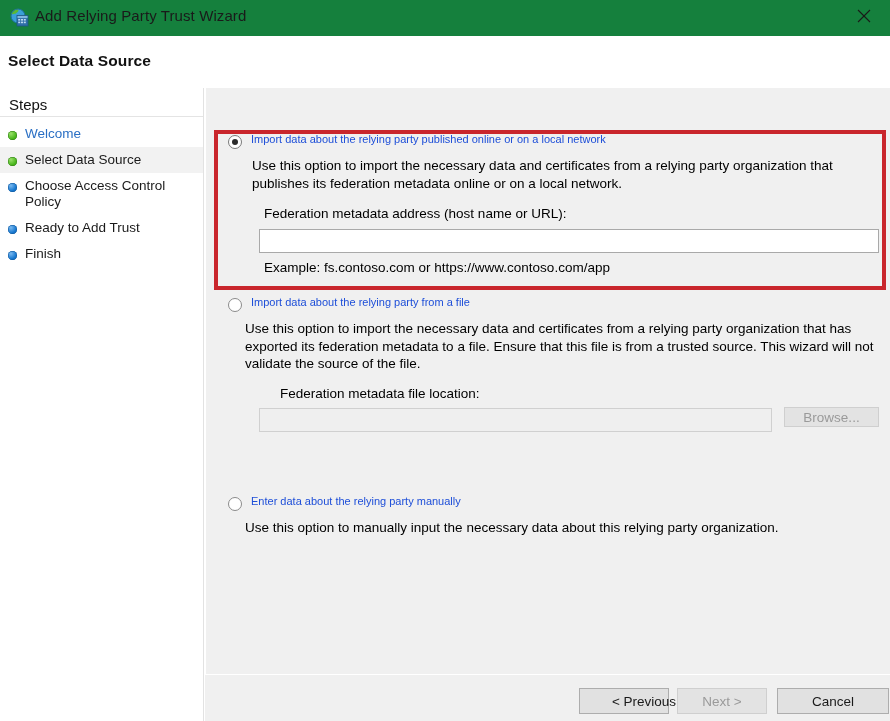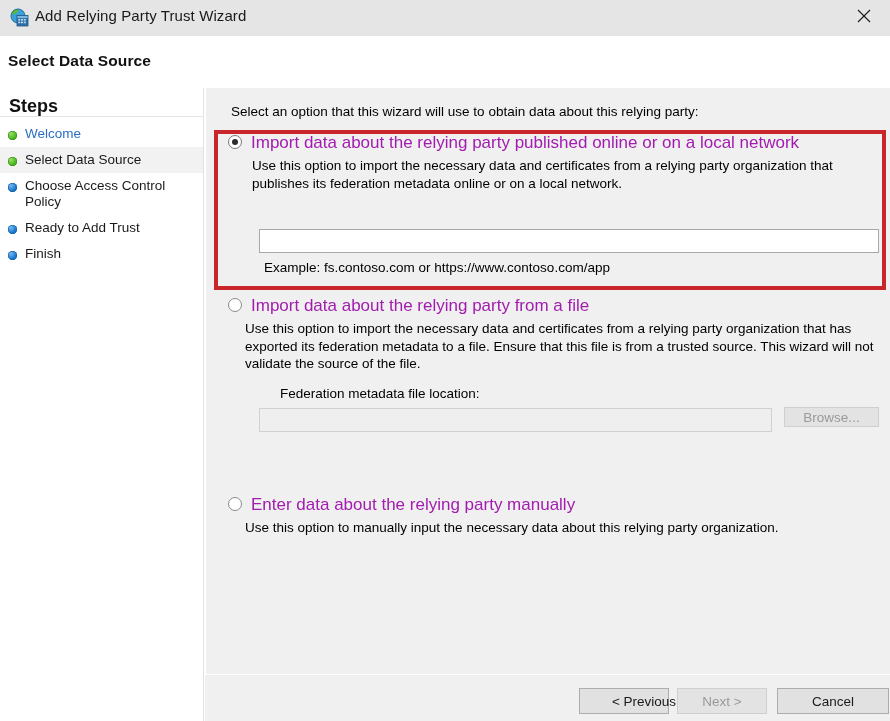--- a/index.html
+++ b/index.html
@@ -20,21 +20,21 @@
     width: 890px;
     height: 721px;
     background: #ffffff;
   }
 
   
   #titlebar {
     position: absolute;
     left: 0; top: 0;
     width: 890px; height: 36px;
-    background: #e5e5e5;
+    background: #15803d;
   }
   #app-icon {
     position: absolute;
     left: 10px; top: 8px;
     width: 19px; height: 19px;
   }
   #title-text {
     position: absolute;
     left: 35px; top: 7px;
     font-size: 15px;
@@ -67,22 +67,22 @@
     position: absolute;
     left: 0; top: 88px;
     width: 204px; height: 633px;
     background: #ffffff;
     border-right: 1px solid #e2e2e2;
     box-sizing: border-box;
   }
   #steps-heading {
     position: absolute;
     left: 9px; top: 8px;
-    font-size: 18px;
-    font-weight: bold;
+    font-size: 15px;
+    font-weight: normal;
     color: #111;
   }
   #steps-rule {
     position: absolute;
     left: 0; top: 28px;
     width: 203px; height: 1px;
     background: #e4e4e4;
   }
   #steps-list {
     position: absolute;
@@ -155,22 +155,22 @@
   .radio.checked::after {
     content: "";
     position: absolute;
     left: 3px; top: 3px;
     width: 6px; height: 6px;
     border-radius: 50%;
     background: #2b2b2b;
   }
   .option-title {
     position: absolute;
-    font-size: 17px;
-    color: #a21caf;
+    font-size: 11px;
+    color: #1d4ed8;
     white-space: nowrap;
     cursor: pointer;
   }
   .option-desc {
     position: absolute;
     font-size: 13.5px;
     line-height: 17.5px;
     color: #000;
   }
   .field-label {
@@ -308,26 +308,26 @@
       <div class="step-item">
         <span class="step-bullet blue"></span>
         <span class="step-label">Finish</span>
       </div>
 
     </div>
   </div>
 
   <div id="content">
 
-    <div id="intro-text">Select an option that this wizard will use to obtain data about this relying party:</div>
 
     <div class="option-block" style="left:0; top:0; width:685px; height:210px;">
       <span class="radio checked" style="left:22px; top:47px;"></span>
       <span class="option-title" style="left:45px; top:45px;">Import data about the relying party published online or on a local network</span>
       <span class="option-desc" style="left:46px; top:69px; width:634px;">Use this option to import the necessary data and certificates from a relying party organization that publishes its federation metadata online or on a local network.</span>
+      <span class="field-label" style="left:58px; top:118px;">Federation metadata address (host name or URL):</span>
       <input class="textbox" type="text" style="left: 53px; top: 141px; width: 620px; height: 24px;" value="">
       <span class="hint-text" style="left:58px; top:172px;">Example: fs.contoso.com or https://www.contoso.com/app</span>
     </div>
 
     <div class="option-block" style="left:0; top:200px; width:685px; height:145px;">
       <span class="radio" style="left:22px; top:10px;"></span>
       <span class="option-title" style="left:45px; top:8px;">Import data about the relying party from a file</span>
       <span class="option-desc" style="left:39px; top:32px; width:641px;">Use this option to import the necessary data and certificates from a relying party organization that has exported its federation metadata to a file. Ensure that this file is from a trusted source.  This wizard will not validate the source of the file.</span>
       <span class="field-label" style="left:58px; top:98px;margin-left:16px;">Federation metadata file location:</span>
       <input class="textbox disabled" type="text" disabled="" style="left: 53px; top: 120px; width: 513px; height: 24px;" value="">

